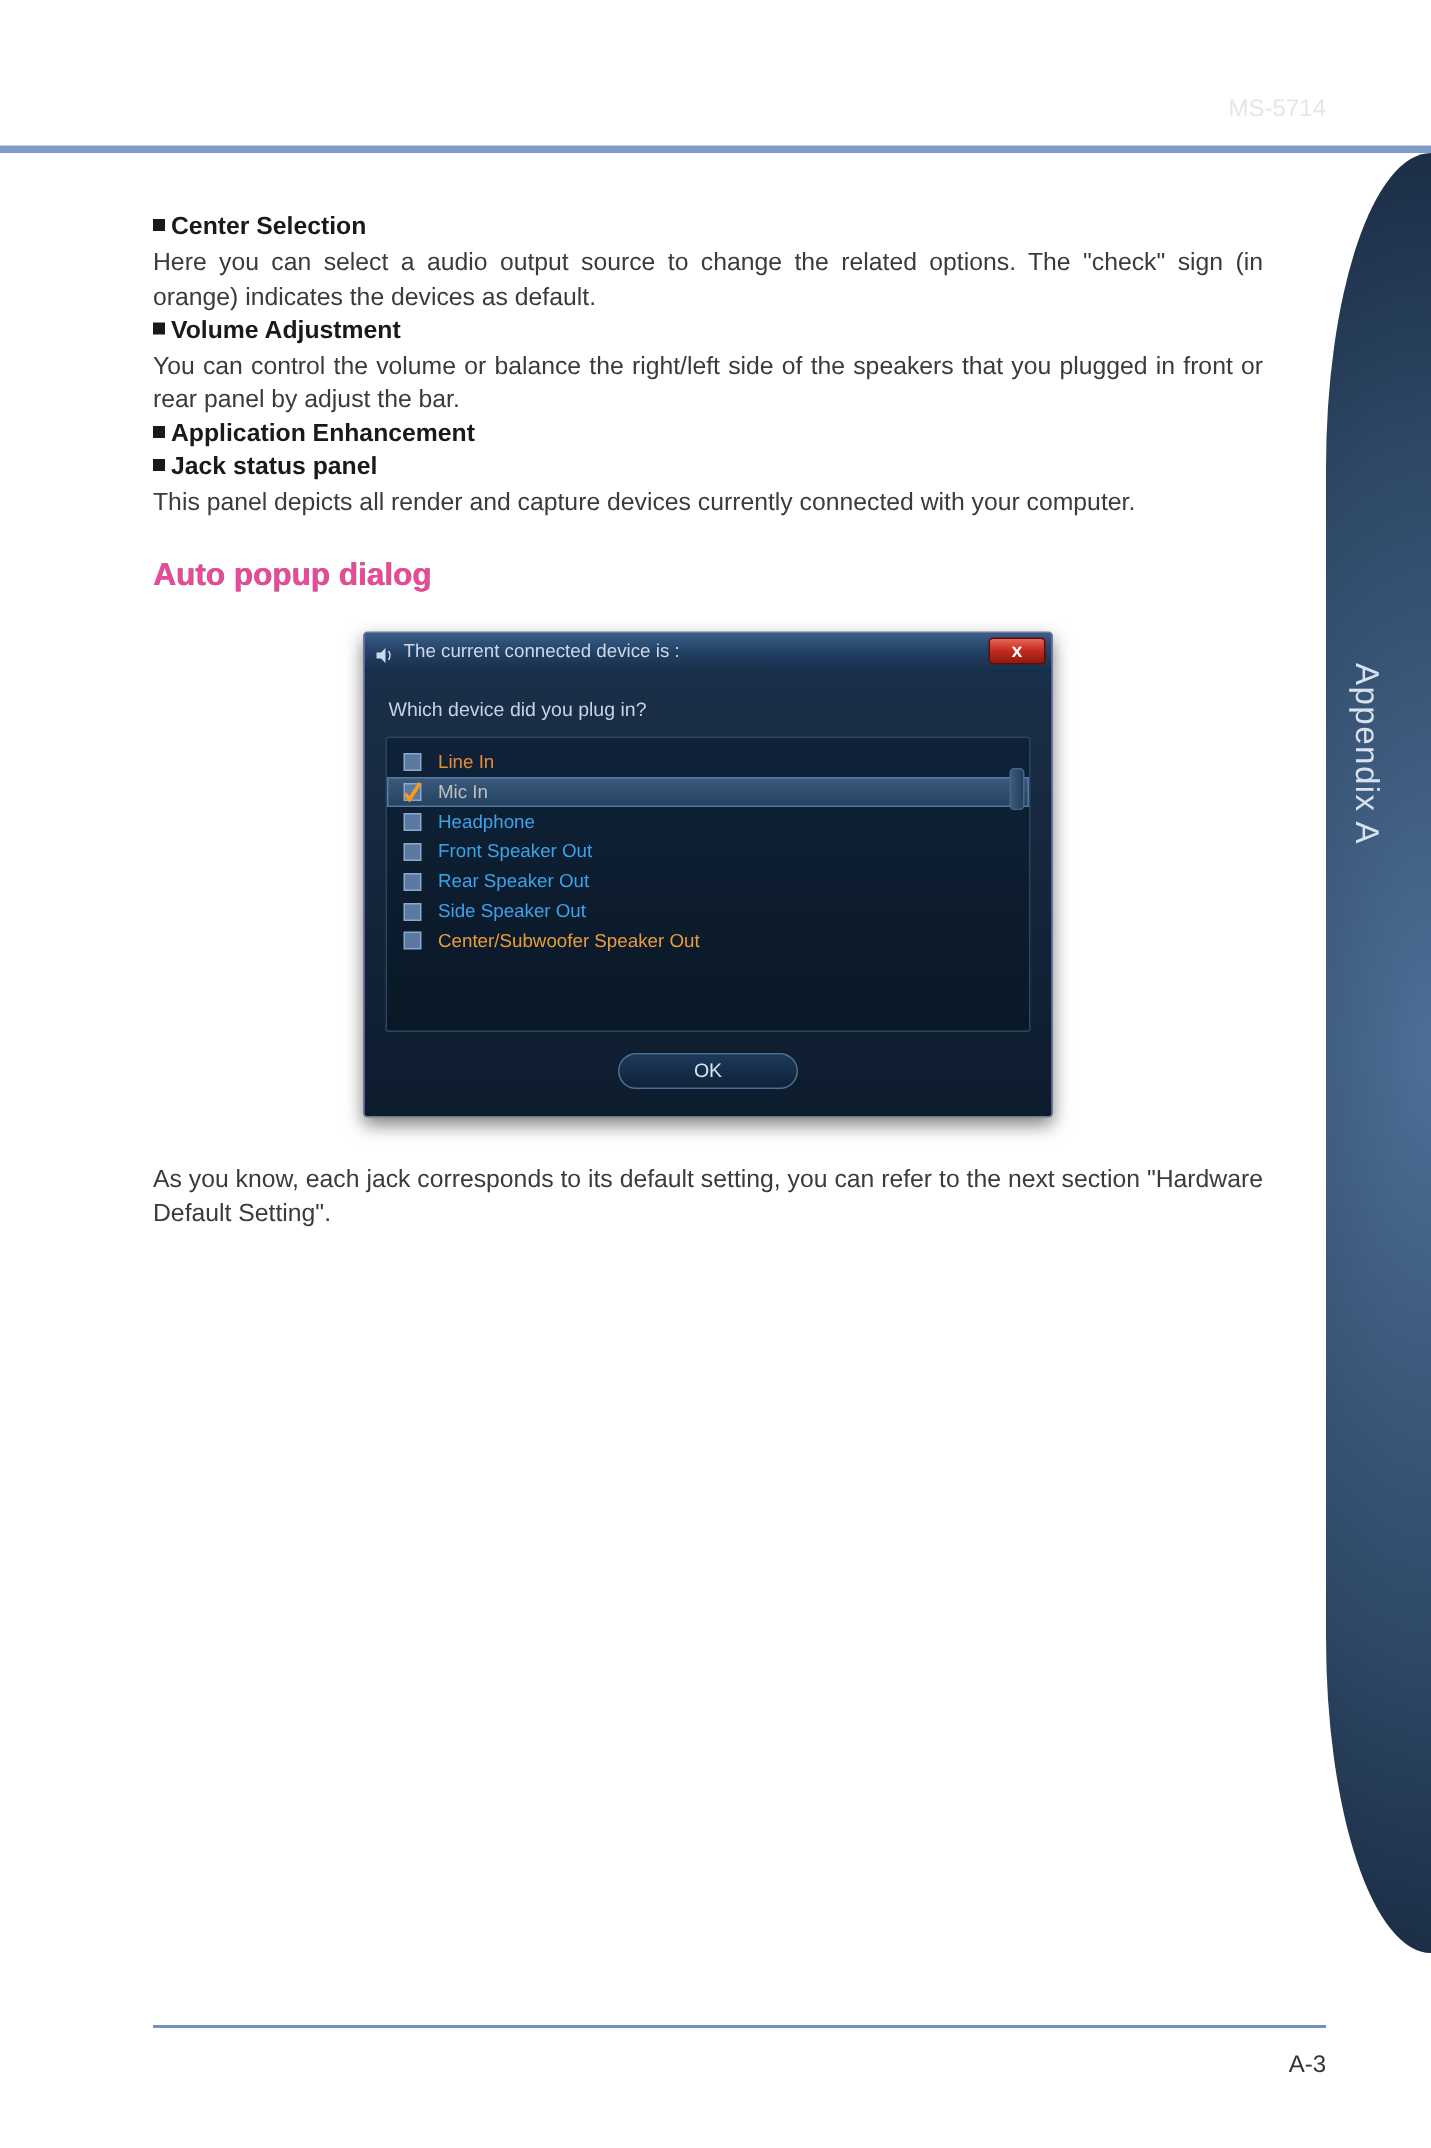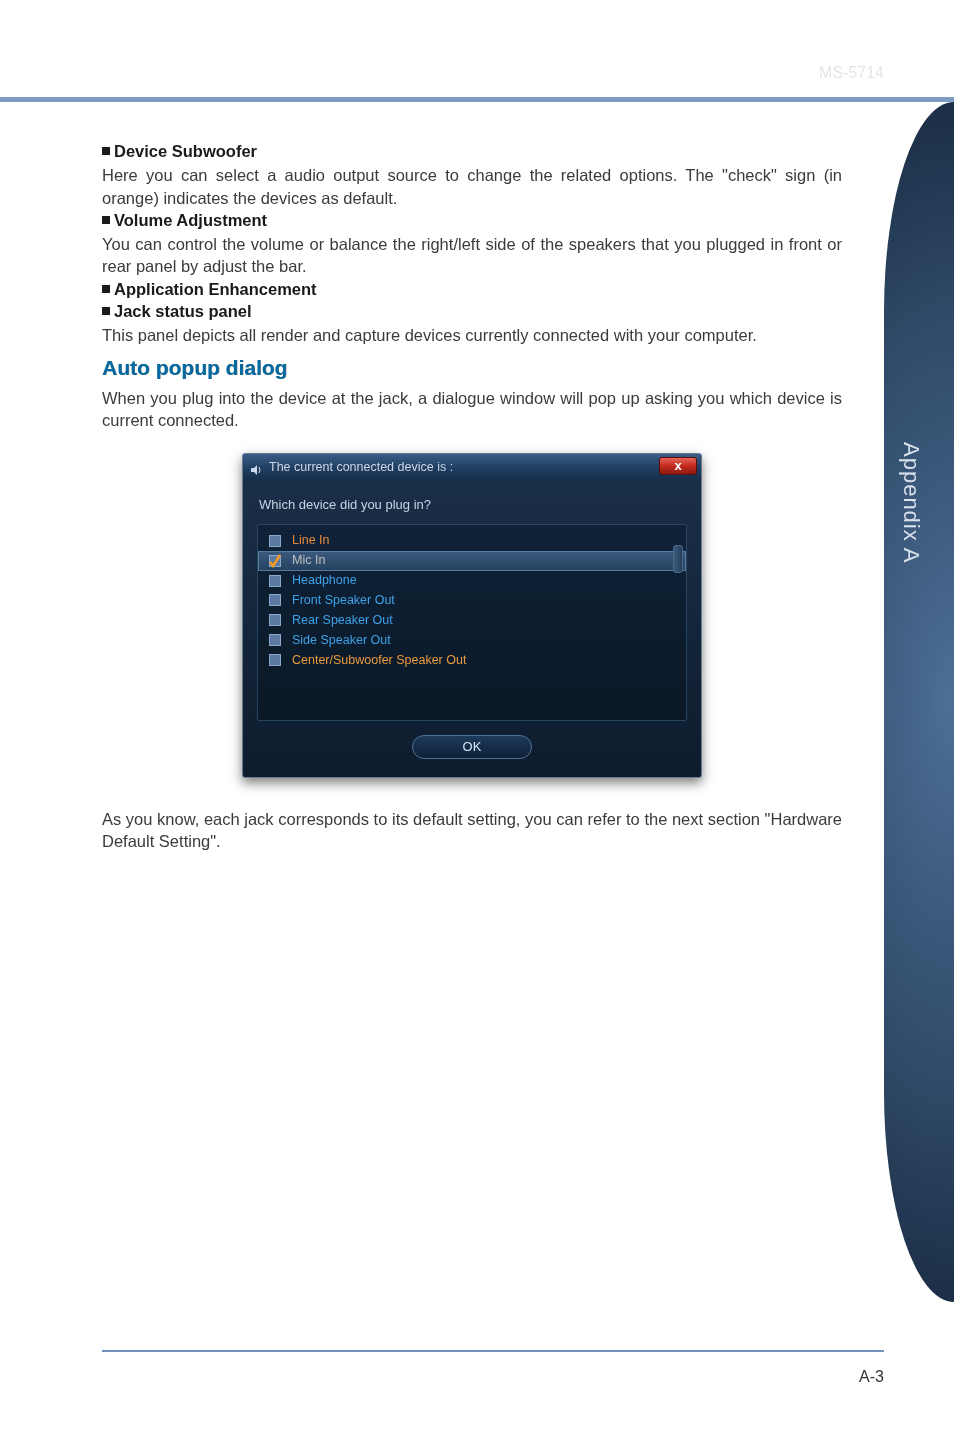--- a/index.html
+++ b/index.html
@@ -71,22 +71,22 @@
     height: 8px;
     background: #1a1a1a;
     margin-right: 4px;
     vertical-align: 2px;
   }
   .para { text-align: justify; }
   .gap-s { margin-top: 2px; }
   .h2 {
     font-size: 21px;
     font-weight: bold;
-    color: #0369a1;
-    margin-top: 8px;
+    color: #ec4899;
+    margin-top: 24px;
     margin-bottom: 4px;
     text-shadow: 0.5px 0 0 rgba(0,0,0,0.5);
   }
   
   .dialog-wrap {
     width: 460px;
     margin: 22px auto 0 auto;
   }
   .dialog {
     width: 100%;
@@ -213,33 +213,32 @@
   <div class="header-label">MS-5714</div>
   <div class="header-rule"></div>
 </div>
 
 <div class="side-tab">
   <div class="side-tab-text">Appendix A</div>
 </div>
 
 <div class="content">
 
-  <div class="sec-title"><span class="bullet"></span><span>Device Subwoofer</span></div>
+  <div class="sec-title"><span class="bullet"></span><span>Center Selection</span></div>
   <div class="para gap-s">Here you can select a audio output source to change the related options. The "check" sign (in orange) indicates the devices as default.</div>
 
   <div class="sec-title"><span class="bullet"></span><span>Volume Adjustment</span></div>
   <div class="para gap-s">You can control the volume or balance the right/left side of the speakers that you plugged in front or rear panel by adjust the bar.</div>
 
   <div class="sec-title"><span class="bullet"></span><span>Application Enhancement</span></div>
 
   <div class="sec-title"><span class="bullet"></span><span>Jack status panel</span></div>
   <div class="para gap-s">This panel depicts all render and capture devices currently connected with your computer.</div>
 
   <div class="h2">Auto popup dialog</div>
-  <div class="para">When you plug into the device at the jack, a dialogue window will pop up asking you which device is current connected.</div>
 
   <div class="dialog-wrap">
     <div class="dialog">
       <div class="dlg-titlebar">
         <span class="dlg-title-icon">
           <svg viewBox="0 0 14 14">
               <path d="M2 5 L5 5 L8 2 L8 12 L5 9 L2 9 Z" fill="#cbd9ec"></path>
               <path d="M10 4 Q12 7 10 10" stroke="#cbd9ec" stroke-width="1" fill="none"></path>
             </svg>
         </span>

